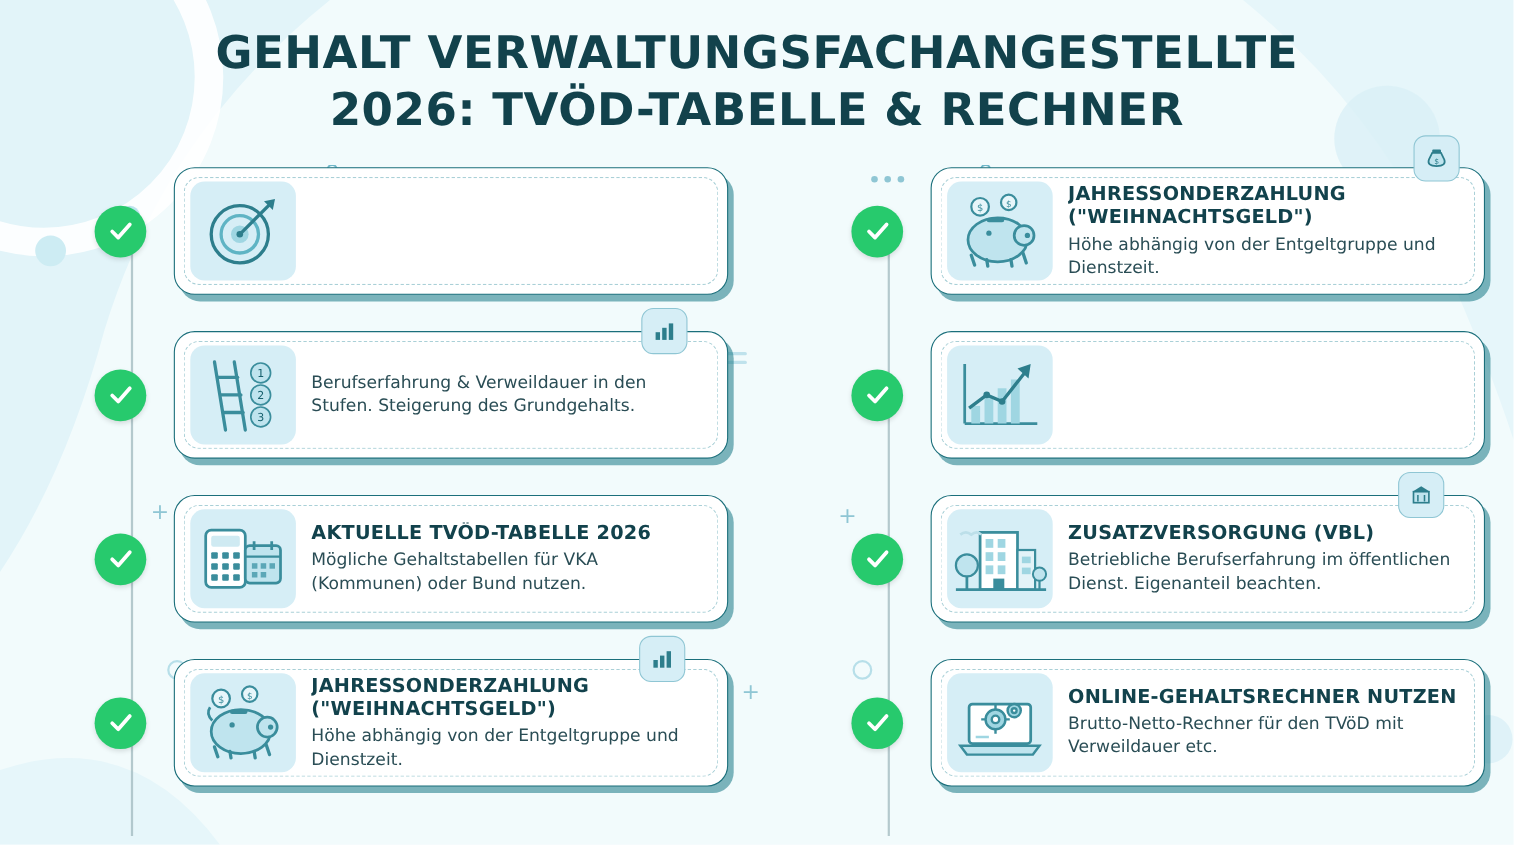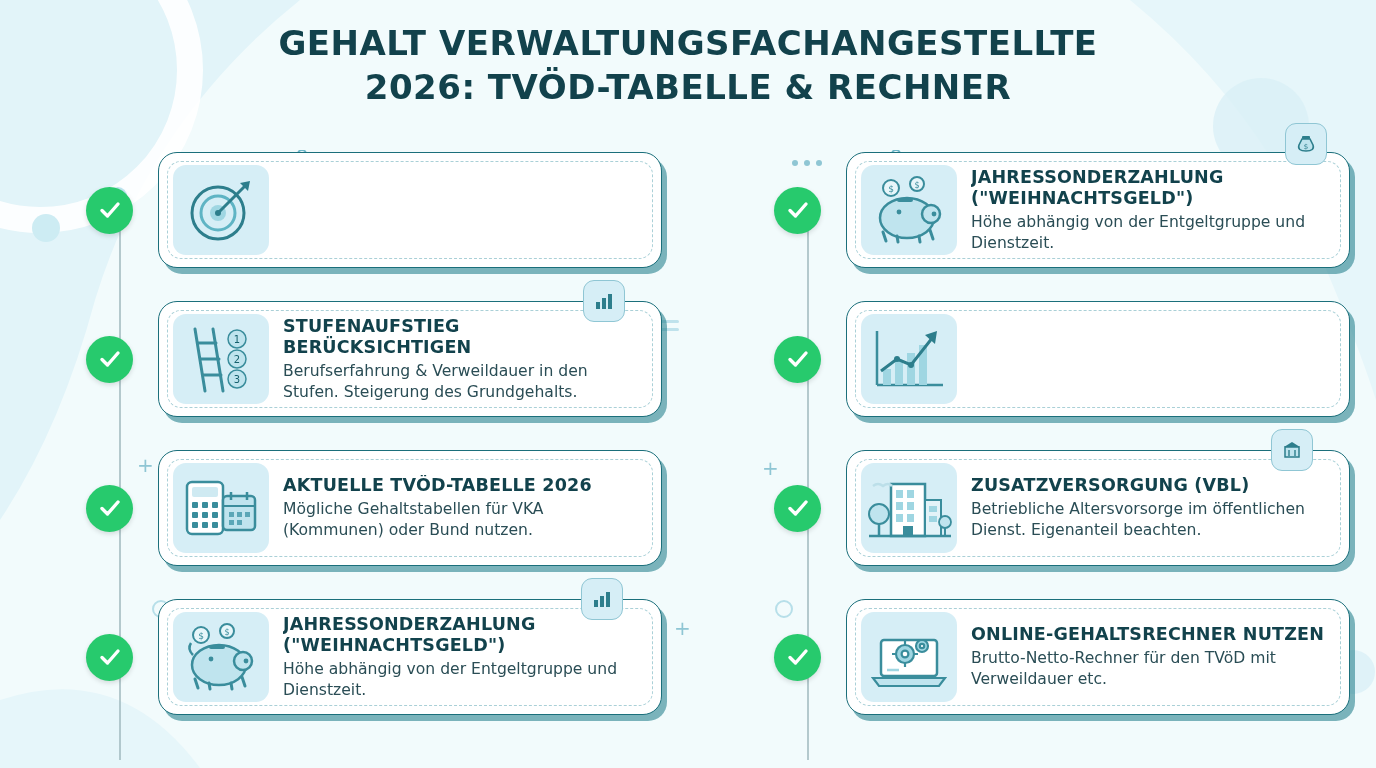--- a/index.html
+++ b/index.html
@@ -28,21 +28,21 @@
     left: 0;
     top: 22px;
     width: 1376px;
     text-align: center;
     padding: 0 120px;
     box-sizing: border-box;
   }
   .title-line {
     font-family: "DejaVu Sans", sans-serif;
     font-weight: bold;
-    font-size: 34px;
+    font-size: 41px;
     letter-spacing: 0.5px;
     line-height: 1.28;
     color: #12424c;
     text-transform: uppercase;
   }
   .columns {
     position: absolute;
     left: 0;
     top: 140px;
     width: 1376px;
@@ -297,21 +297,20 @@
               </g>
               <circle cx="58" cy="18" r="9" fill="#bfe4ee" stroke="#3a8d9c" stroke-width="1.5"></circle>
               <circle cx="58" cy="38" r="9" fill="#bfe4ee" stroke="#3a8d9c" stroke-width="1.5"></circle>
               <circle cx="58" cy="58" r="9" fill="#bfe4ee" stroke="#3a8d9c" stroke-width="1.5"></circle>
               <text x="58" y="22" font-size="10" fill="#16606d" text-anchor="middle" font-family="DejaVu Sans">1</text>
               <text x="58" y="42" font-size="10" fill="#16606d" text-anchor="middle" font-family="DejaVu Sans">2</text>
               <text x="58" y="62" font-size="10" fill="#16606d" text-anchor="middle" font-family="DejaVu Sans">3</text>
             </svg>
           </div>
           <div class="txt">
-            <div class="card-title">Stufenaufstieg berücksichtigen</div>
             <div class="card-desc">Berufserfahrung &amp; Verweildauer in den Stufen. Steigerung des Grundgehalts.</div>
           </div>
         </div>
       </div>
 
       <div class="item">
         <div class="check">
           <svg width="26" height="26" viewBox="0 0 26 26">
               <path d="M5 13.5 L10.5 19 L21 7" fill="none" stroke="#ffffff" stroke-width="3.4" stroke-linecap="round" stroke-linejoin="round"></path>
             </svg>
@@ -493,21 +492,21 @@
               <path d="M14 66 v-16" stroke="#3a8d9c" stroke-width="2.5"></path>
               <circle cx="14" cy="44" r="10" fill="#bfe4ee" stroke="#3a8d9c" stroke-width="2"></circle>
               <path d="M80 66 v-10" stroke="#3a8d9c" stroke-width="2"></path>
               <circle cx="80" cy="52" r="6" fill="#bfe4ee" stroke="#3a8d9c" stroke-width="1.8"></circle>
               <line x1="4" y1="66" x2="86" y2="66" stroke="#3a8d9c" stroke-width="2.5"></line>
               <path d="M8 16 q5 -4 10 0 q5 -4 9 0" fill="none" stroke="#bcdfe9" stroke-width="2.5"></path>
             </svg>
           </div>
           <div class="txt">
             <div class="card-title">Zusatzversorgung (VBL)</div>
-            <div class="card-desc">Betriebliche Altersvorsorge im öffentlichen Dienst. Eigenanteil beachten.</div>
+            <div class="card-desc">Betriebliche Berufserfahrung im öffentlichen Dienst. Eigenanteil beachten.</div>
           </div>
         </div>
       </div>
 
       <div class="item">
         <div class="check">
           <svg width="26" height="26" viewBox="0 0 26 26">
               <path d="M5 13.5 L10.5 19 L21 7" fill="none" stroke="#ffffff" stroke-width="3.4" stroke-linecap="round" stroke-linejoin="round"></path>
             </svg>
         </div>

